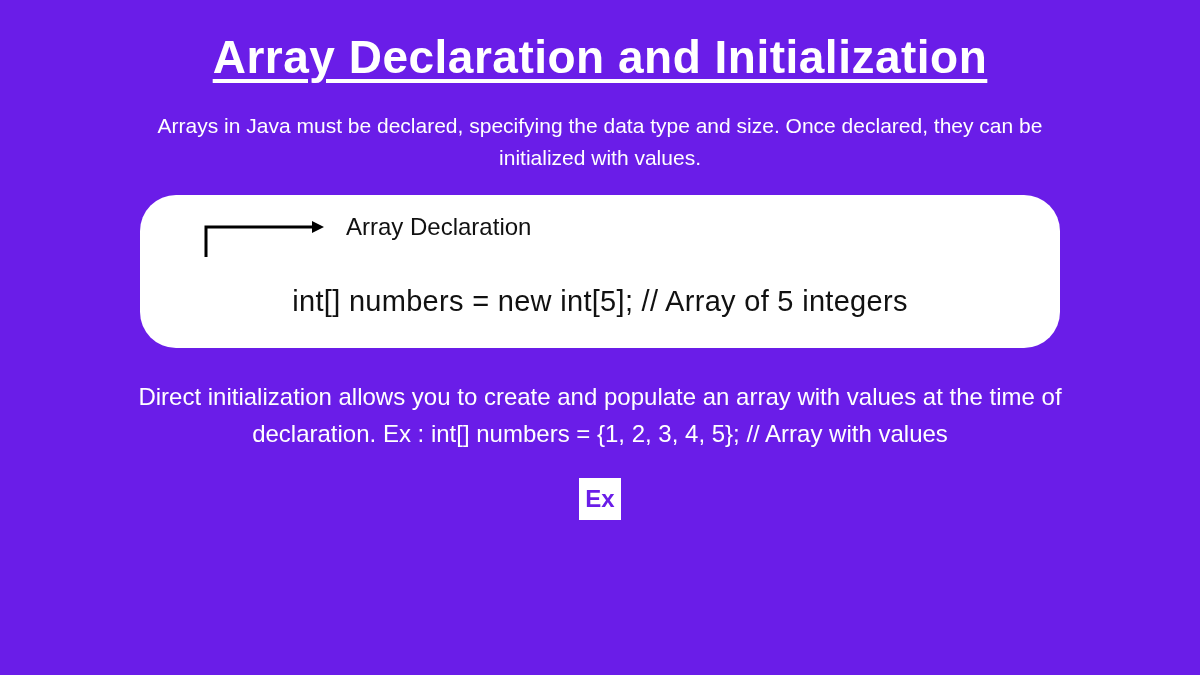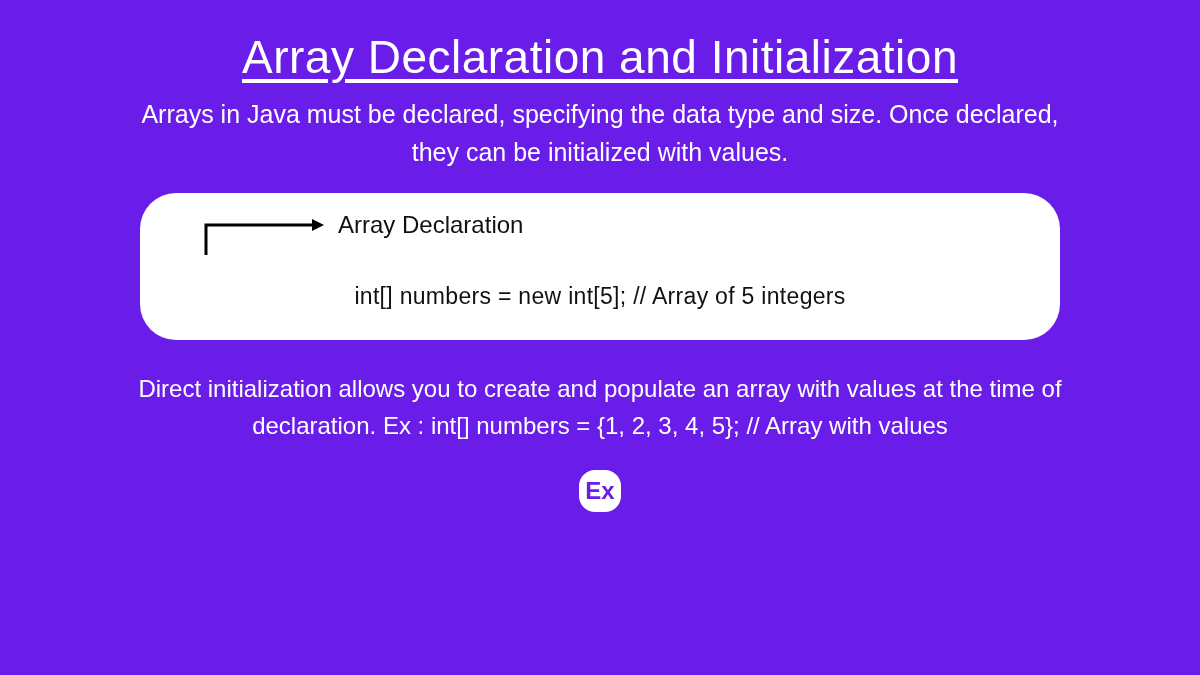--- a/index.html
+++ b/index.html
@@ -10,30 +10,30 @@
     font-family: 'Segoe UI', Arial, sans-serif;
     color: #ffffff;
     display: flex;
     flex-direction: column;
     align-items: center;
     padding: 30px 80px 20px;
     overflow: hidden;
   }
   .title {
     font-size: 46px;
-    font-weight: 400;
+    font-weight: 700;
     text-decoration: underline;
     text-underline-offset: 6px;
     text-decoration-thickness: 4px;
     text-align: right;
-    margin-bottom: 12px;
+    margin-bottom: 26px;
     letter-spacing: 0.5px;
   }
   .description {
-    font-size: 25px;
+    font-size: 21px;
     font-weight: 400;
     text-align: center;
     line-height: 1.5;
     max-width: 960px;
     margin-bottom: 22px;
   }
   .code-box {
     background: #ffffff;
     color: #000000;
     border-radius: 36px;
@@ -50,25 +50,25 @@
     padding-left: 20px;
   }
   .anno-group {
     display: flex;
     align-items: flex-start;
   }
   .arrow-svg { flex-shrink: 0; }
   .anno-label {
     font-size: 24px;
     color: #111;
-    margin-left: 8px;
+    margin-left: 16px;
     margin-top: -4px;
   }
   .code-line {
-    font-size: 23px;
+    font-size: 29px;
     color: #111;
     text-align: center;
     font-weight: 400;
     letter-spacing: 0.3px;
   }
   .footer-text {
     font-size: 24px;
     text-align: center;
     line-height: 1.55;
     max-width: 960px;
@@ -79,21 +79,21 @@
     align-items: center;
     gap: 10px;
     font-size: 26px;
     font-weight: 700;
   }
   .brand-icon {
     background: #ffffff;
     color: #6a1de8;
     width: 42px;
     height: 42px;
-    border-radius: 16px;
+    border-radius: 0;
     display: flex;
     align-items: center;
     justify-content: center;
     font-weight: 800;
     font-size: 24px;
   }
 </style>
 </head>
 <body>
 

